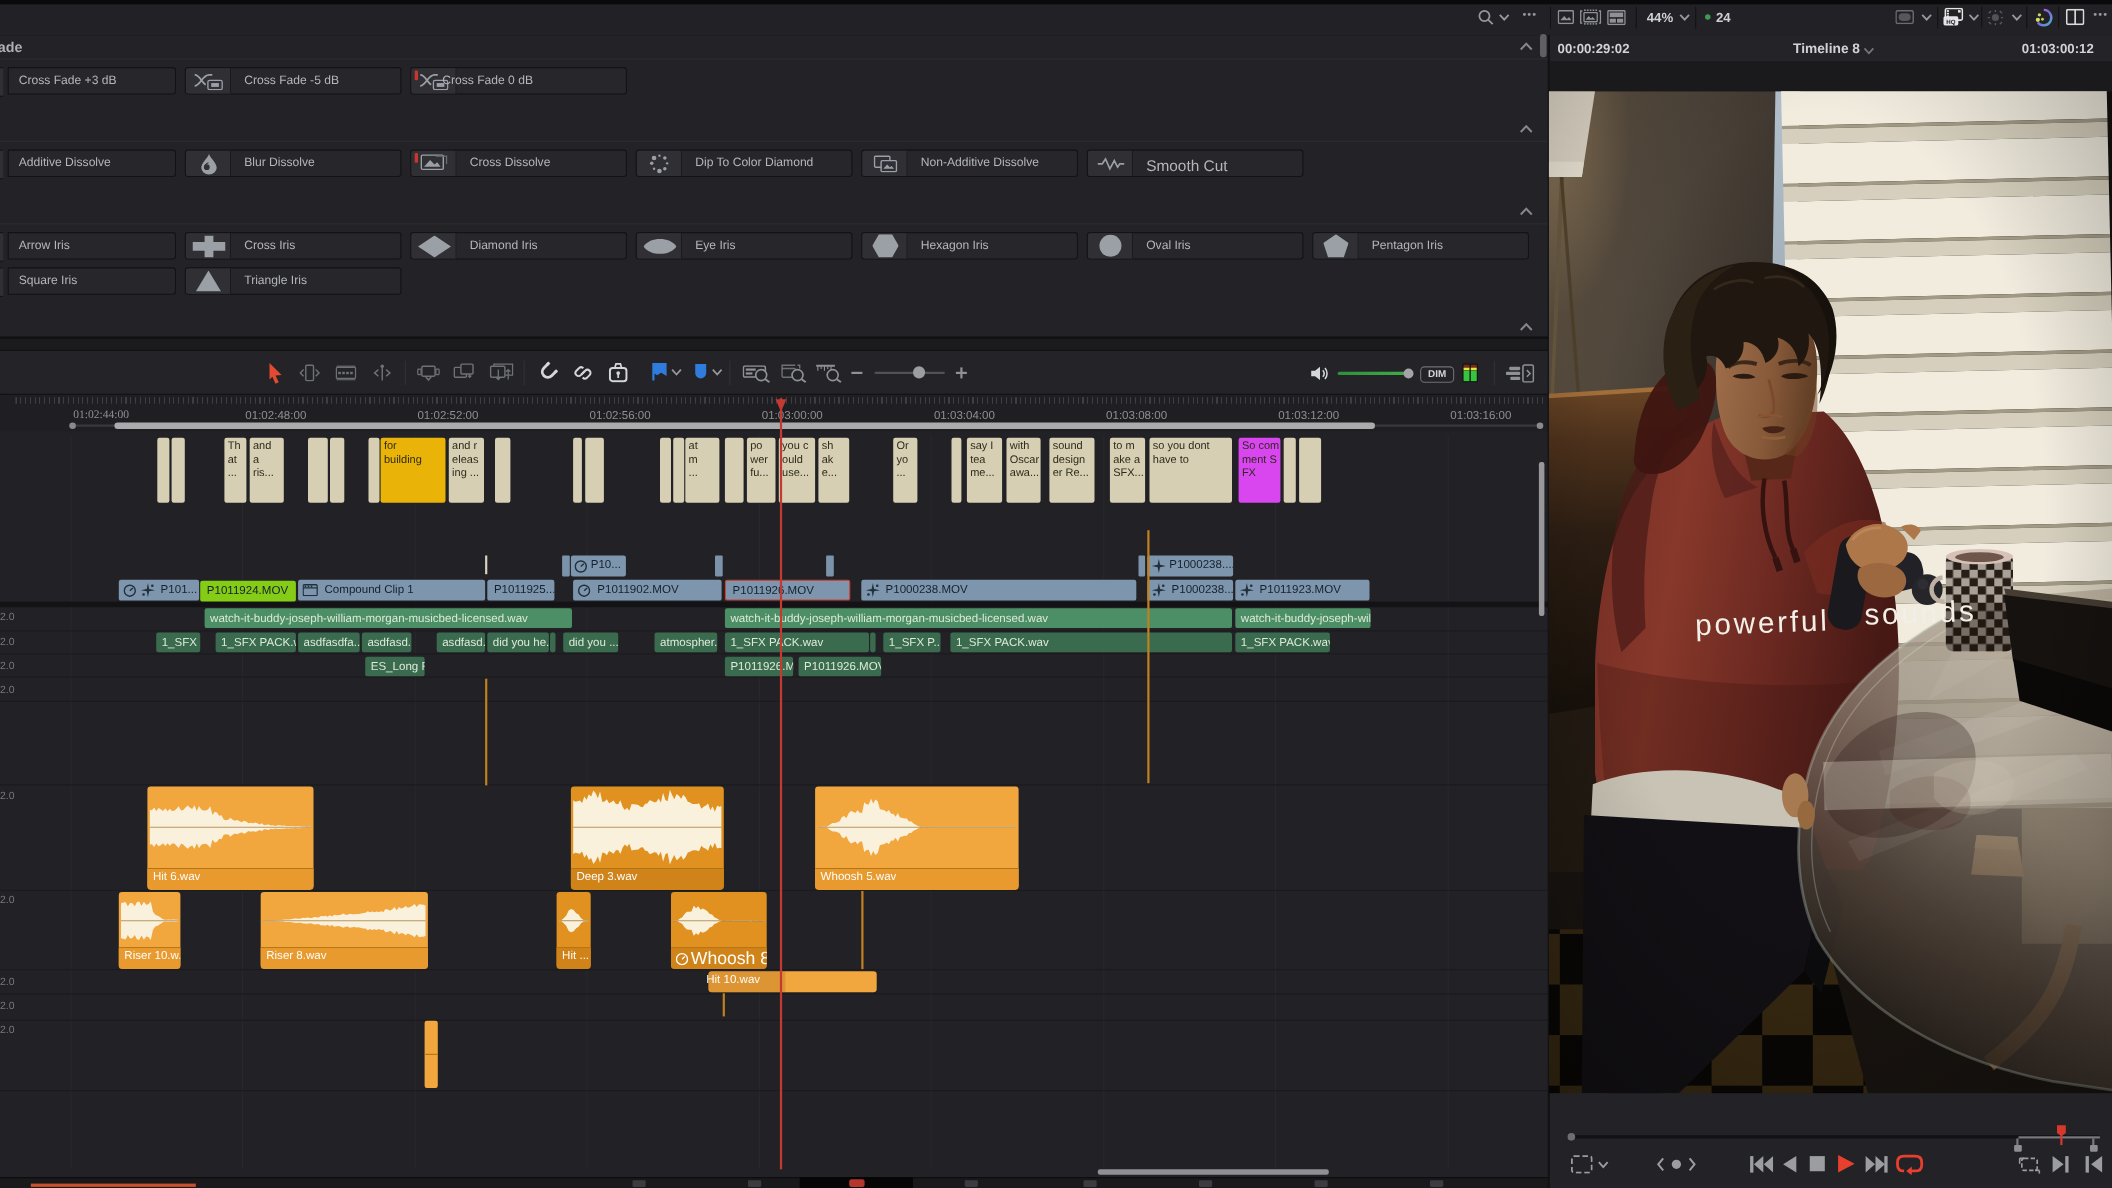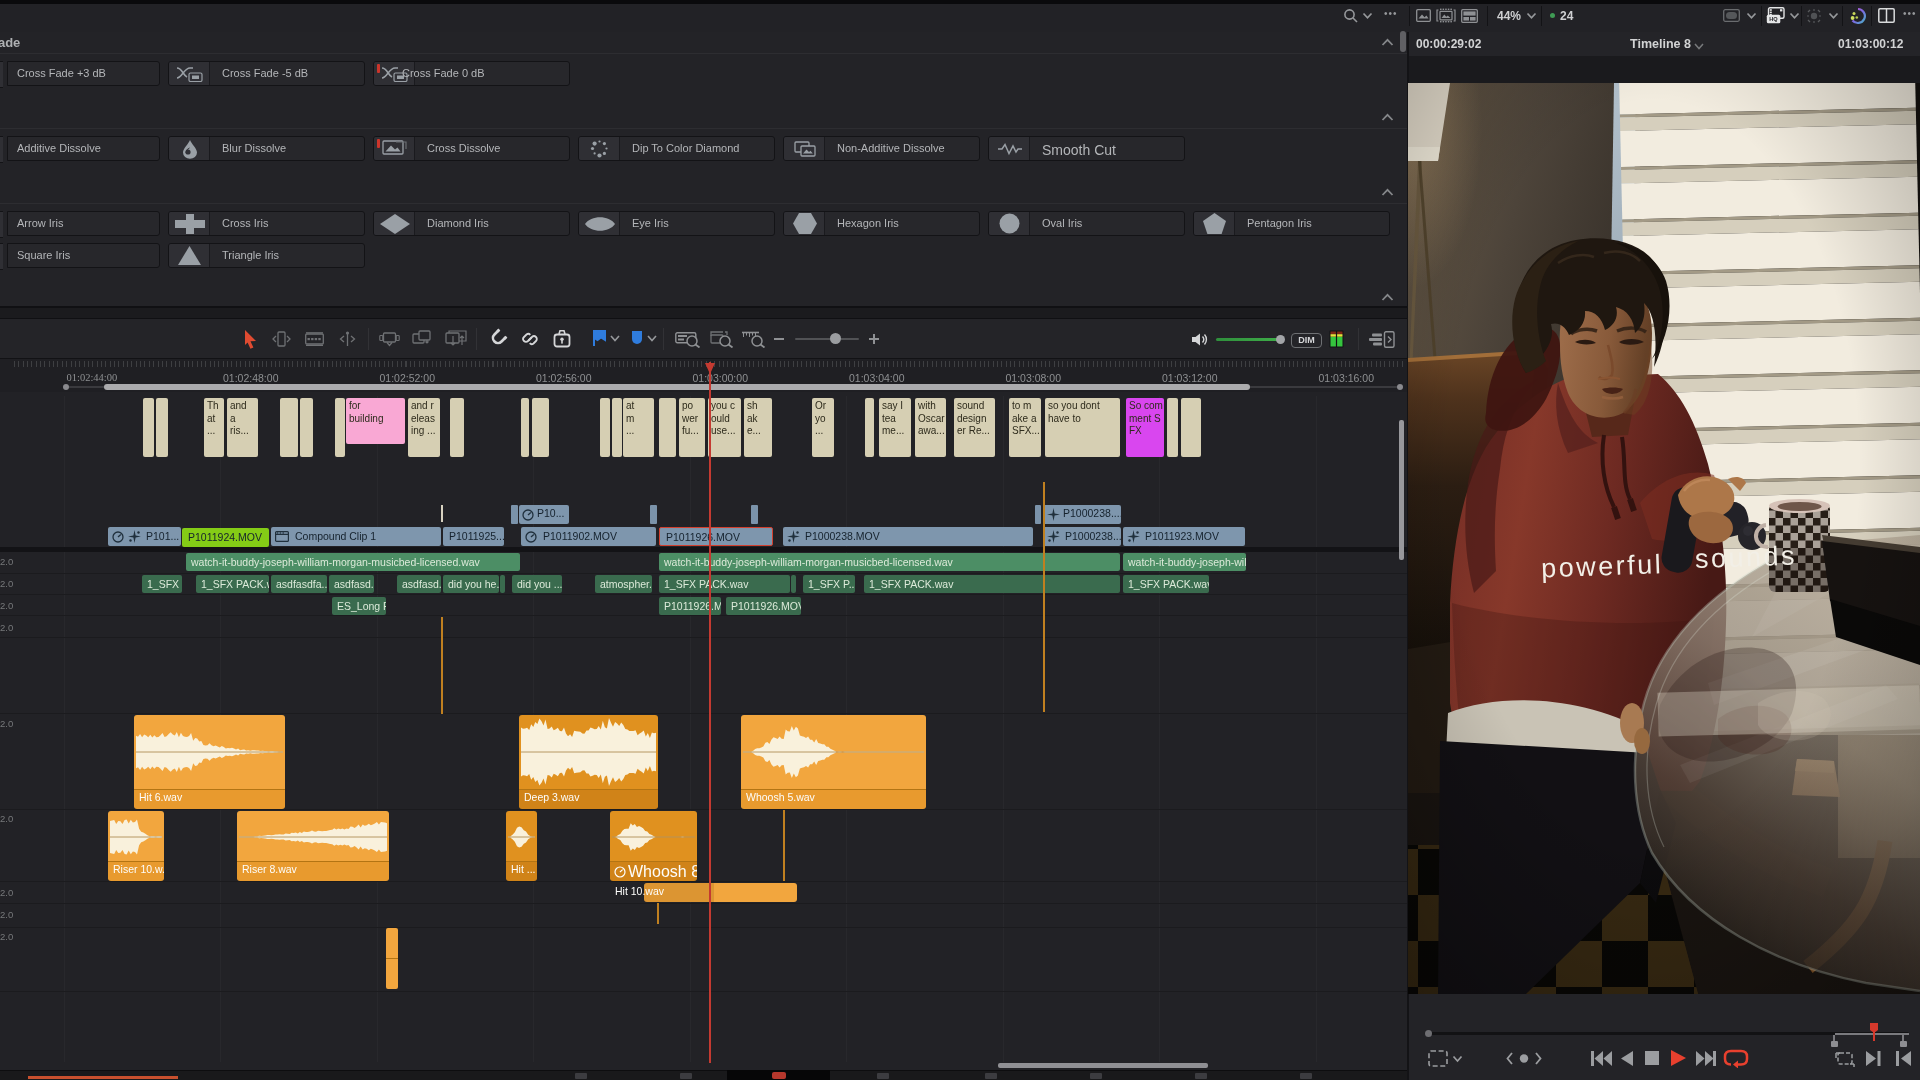--- a/index.html
+++ b/index.html
@@ -429,21 +429,21 @@
 <div style="position:absolute;left:1002.5px;top:396px;width:1px;height:666px;background:#28282c;"></div>
 <div style="position:absolute;left:1159.0px;top:396px;width:1px;height:666px;background:#28282c;"></div>
 <div style="position:absolute;left:1315.5px;top:396px;width:1px;height:666px;background:#28282c;"></div>
 <div style="position:absolute;left:143px;top:398px;width:11px;height:59px;background:#d6cfb3;border-radius:2px;box-sizing:border-box;padding:2px 0 0 3px;font-size:10px;line-height:12.5px;color:#2e2b1c;overflow:hidden"></div>
 <div style="position:absolute;left:156px;top:398px;width:12px;height:59px;background:#d6cfb3;border-radius:2px;box-sizing:border-box;padding:2px 0 0 3px;font-size:10px;line-height:12.5px;color:#2e2b1c;overflow:hidden"></div>
 <div style="position:absolute;left:204px;top:398px;width:20px;height:59px;background:#d6cfb3;border-radius:2px;box-sizing:border-box;padding:2px 0 0 3px;font-size:10px;line-height:12.5px;color:#2e2b1c;overflow:hidden">Th<br>at<br>...</div>
 <div style="position:absolute;left:227px;top:398px;width:31px;height:59px;background:#d6cfb3;border-radius:2px;box-sizing:border-box;padding:2px 0 0 3px;font-size:10px;line-height:12.5px;color:#2e2b1c;overflow:hidden">and<br>a<br>ris...</div>
 <div style="position:absolute;left:280px;top:398px;width:18px;height:59px;background:#d6cfb3;border-radius:2px;box-sizing:border-box;padding:2px 0 0 3px;font-size:10px;line-height:12.5px;color:#2e2b1c;overflow:hidden"></div>
 <div style="position:absolute;left:300px;top:398px;width:13px;height:59px;background:#d6cfb3;border-radius:2px;box-sizing:border-box;padding:2px 0 0 3px;font-size:10px;line-height:12.5px;color:#2e2b1c;overflow:hidden"></div>
 <div style="position:absolute;left:335px;top:398px;width:10px;height:59px;background:#d6cfb3;border-radius:2px;box-sizing:border-box;padding:2px 0 0 3px;font-size:10px;line-height:12.5px;color:#2e2b1c;overflow:hidden"></div>
-<div style="position:absolute;left:346px;top:398px;width:59px;height:46px;background:#f9a8d4;border-radius:2px;box-sizing:border-box;padding:2px 0 0 3px;font-size:10px;line-height:12.5px;color:#2e2b1c;overflow:hidden">for<br>building</div>
+<div style="position:absolute;left:346px;top:398px;width:59px;height:59px;background:#eab308;border-radius:2px;box-sizing:border-box;padding:2px 0 0 3px;font-size:10px;line-height:12.5px;color:#2e2b1c;overflow:hidden">for<br>building</div>
 <div style="position:absolute;left:408px;top:398px;width:32px;height:59px;background:#d6cfb3;border-radius:2px;box-sizing:border-box;padding:2px 0 0 3px;font-size:10px;line-height:12.5px;color:#2e2b1c;overflow:hidden">and r<br>eleas<br>ing ...</div>
 <div style="position:absolute;left:450px;top:398px;width:14px;height:59px;background:#d6cfb3;border-radius:2px;box-sizing:border-box;padding:2px 0 0 3px;font-size:10px;line-height:12.5px;color:#2e2b1c;overflow:hidden"></div>
 <div style="position:absolute;left:521px;top:398px;width:8px;height:59px;background:#d6cfb3;border-radius:2px;box-sizing:border-box;padding:2px 0 0 3px;font-size:10px;line-height:12.5px;color:#2e2b1c;overflow:hidden"></div>
 <div style="position:absolute;left:532px;top:398px;width:17px;height:59px;background:#d6cfb3;border-radius:2px;box-sizing:border-box;padding:2px 0 0 3px;font-size:10px;line-height:12.5px;color:#2e2b1c;overflow:hidden"></div>
 <div style="position:absolute;left:600px;top:398px;width:10px;height:59px;background:#d6cfb3;border-radius:2px;box-sizing:border-box;padding:2px 0 0 3px;font-size:10px;line-height:12.5px;color:#2e2b1c;overflow:hidden"></div>
 <div style="position:absolute;left:612px;top:398px;width:10px;height:59px;background:#d6cfb3;border-radius:2px;box-sizing:border-box;padding:2px 0 0 3px;font-size:10px;line-height:12.5px;color:#2e2b1c;overflow:hidden"></div>
 <div style="position:absolute;left:623px;top:398px;width:31px;height:59px;background:#d6cfb3;border-radius:2px;box-sizing:border-box;padding:2px 0 0 3px;font-size:10px;line-height:12.5px;color:#2e2b1c;overflow:hidden">at<br>m<br>...</div>
 <div style="position:absolute;left:659px;top:398px;width:17px;height:59px;background:#d6cfb3;border-radius:2px;box-sizing:border-box;padding:2px 0 0 3px;font-size:10px;line-height:12.5px;color:#2e2b1c;overflow:hidden"></div>
 <div style="position:absolute;left:679px;top:398px;width:26px;height:59px;background:#d6cfb3;border-radius:2px;box-sizing:border-box;padding:2px 0 0 3px;font-size:10px;line-height:12.5px;color:#2e2b1c;overflow:hidden">po<br>wer<br>fu...</div>
 <div style="position:absolute;left:708px;top:398px;width:33px;height:59px;background:#d6cfb3;border-radius:2px;box-sizing:border-box;padding:2px 0 0 3px;font-size:10px;line-height:12.5px;color:#2e2b1c;overflow:hidden">you c<br>ould<br>use...</div>
@@ -593,21 +593,21 @@
 <div style="position:absolute;left:610px;top:863px;width:87px;height:19px;font-size:16px;color:#fdfdfb;padding-left:18px;box-sizing:border-box;overflow:hidden;white-space:nowrap"><svg style="position:absolute;left:4px;top:2.5px" width="12" height="12" viewBox="0 0 12 12">
         <circle cx="6" cy="6" r="5" fill="none" stroke="#fff" stroke-width="1.2"></circle>
         <path d="M6 6 L8.6 3.6" stroke="#fff" stroke-width="1.2"></path>
       </svg>Whoosh 8.wav</div>
 <svg style="position:absolute;left:612px;top:811px" width="83" height="69" viewBox="0 0 83 69">
       <polygon points="0.0,25.7 2.1,25.7 4.2,25.6 6.2,24.1 8.3,22.9 10.4,19.8 12.4,17.9 14.5,17.8 16.6,17.7 18.7,12.3 20.8,14.6 22.8,12.9 24.9,16.1 27.0,15.0 29.1,16.0 31.1,17.3 33.2,19.9 35.3,20.4 37.4,22.9 39.4,23.7 41.5,25.1 43.6,25.7 45.6,25.8 47.7,25.8 49.8,25.7 51.9,25.8 54.0,25.7 56.0,25.7 58.1,25.7 60.2,25.7 62.2,25.7 64.3,25.7 66.4,25.7 68.5,25.7 70.5,25.6 72.6,25.8 74.7,25.7 76.8,25.7 78.8,25.8 80.9,25.7 83.0,25.7 83.0,26.3 80.9,26.3 78.8,26.2 76.8,26.3 74.7,26.3 72.6,26.2 70.5,26.4 68.5,26.3 66.4,26.3 64.3,26.3 62.2,26.3 60.2,26.3 58.1,26.3 56.0,26.3 54.0,26.3 51.9,26.2 49.8,26.3 47.7,26.2 45.6,26.2 43.6,26.3 41.5,26.9 39.4,28.3 37.4,29.1 35.3,31.6 33.2,32.1 31.1,34.7 29.1,36.0 27.0,37.0 24.9,35.9 22.8,39.1 20.8,37.4 18.7,39.7 16.6,34.3 14.5,34.2 12.4,34.1 10.4,32.2 8.3,29.1 6.2,27.9 4.2,26.4 2.1,26.3 0.0,26.3" fill="#f9f1dc"></polygon>
       <line x1="0" y1="26" x2="83" y2="26" stroke="#8a5c12" stroke-width="1" opacity="0.6"></line>
     </svg>
 <div style="position:absolute;left:644px;top:883px;width:153px;height:19px;background:#f2a63e;border-radius:3px;overflow:hidden"></div>
 <div style="position:absolute;left:644px;top:883px;width:70px;height:19px;background:rgba(120,70,0,0.18);border-radius:3px 0 0 3px"></div>
-<div style="position:absolute;left:615px;top:885px;font-size:10.5px;color:#fdfdfb;white-space:pre;">Hit 10.wav</div>
+<div style="position:absolute;left:642px;top:885px;font-size:10.5px;color:#fdfdfb;white-space:pre;">Hit 10.wav</div>
 <div style="position:absolute;left:386px;top:928px;width:12px;height:61px;background:#f2a63e;border-radius:2px"></div>
 <div style="position:absolute;left:386px;top:958px;width:12px;height:1px;background:#b37413;"></div>
 <div style="position:absolute;left:441px;top:617px;width:1.5px;height:97px;background:#c08020;"></div>
 <div style="position:absolute;left:1043px;top:482px;width:1.5px;height:230px;background:#c08020;"></div>
 <div style="position:absolute;left:783px;top:810px;width:1.5px;height:71px;background:#c08020;"></div>
 <div style="position:absolute;left:657px;top:903px;width:1.5px;height:21px;background:#c08020;"></div>
 <div style="position:absolute;left:441px;top:505px;width:2px;height:17px;background:#d8d2c0;"></div>
 <div style="position:absolute;left:709px;top:362px;width:2px;height:701px;background:#c43a31;"></div>
 <svg style="position:absolute;left:704px;top:362px" width="12" height="13" viewBox="0 0 12 13">
       <path d="M1 1 L11 1 L6 12 Z" fill="#c43a31"></path>

